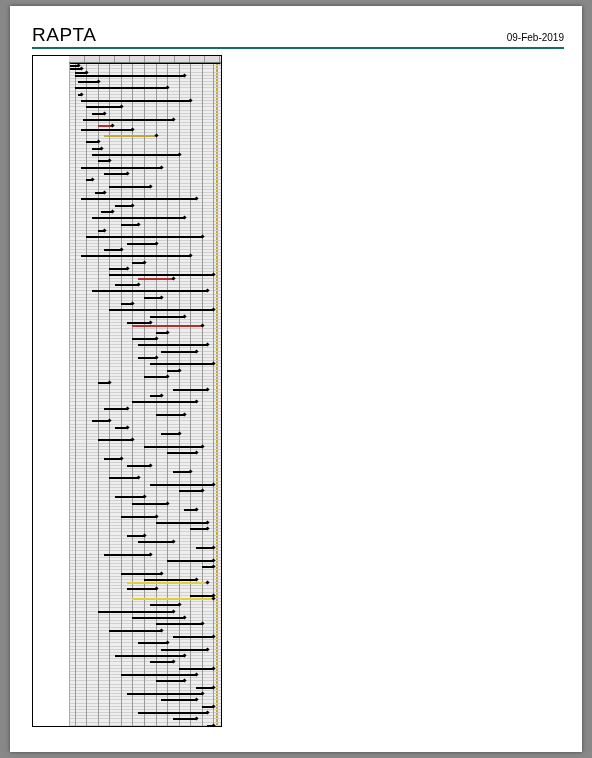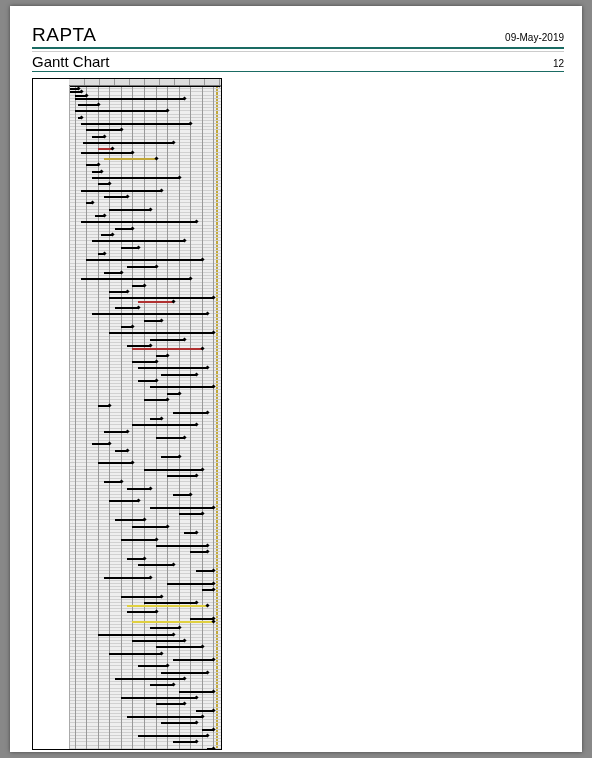--- a/index.html
+++ b/index.html
@@ -139,25 +139,21 @@
     border-right: 1px solid #999;
   }
 </style>
 </head>
 <body>
 <div class="viewport">
   <div class="page">
 
     <div class="header-row">
       <span class="title">RAPTA</span>
-      <span class="date">09-May-2019</span>
-    </div>
-    <div class="subheader-row">
-      <span class="subtitle">Gantt Chart</span>
-      <span class="pagenum">12</span>
+      <span class="date">09-Feb-2019</span>
     </div>
 
     <div class="gantt-wrap">
       <div class="label-col" id="labelcol">
           <div class="tick" style="top: 6px;">—</div>
           <div class="tick" style="top: 9.17143px;">—</div>
           <div class="tick" style="top: 12.3429px;">—</div>
           <div class="tick" style="top: 15.5143px;">—</div>
           <div class="tick" style="top: 18.6857px;">—</div>
           <div class="tick" style="top: 21.8571px;">—</div>

